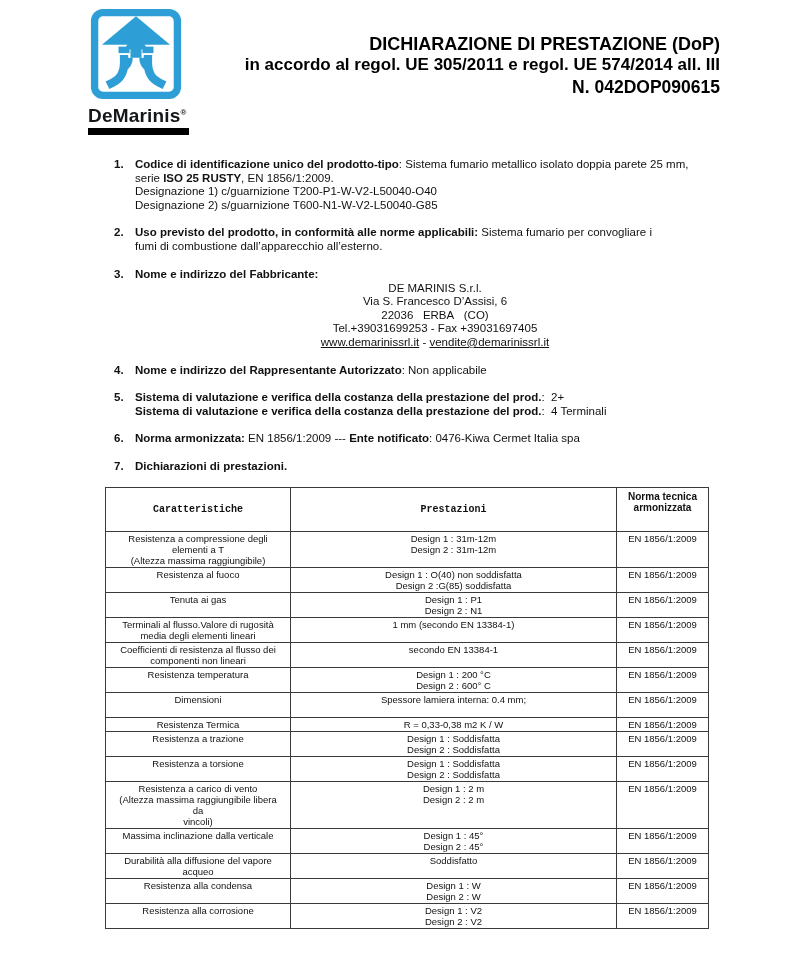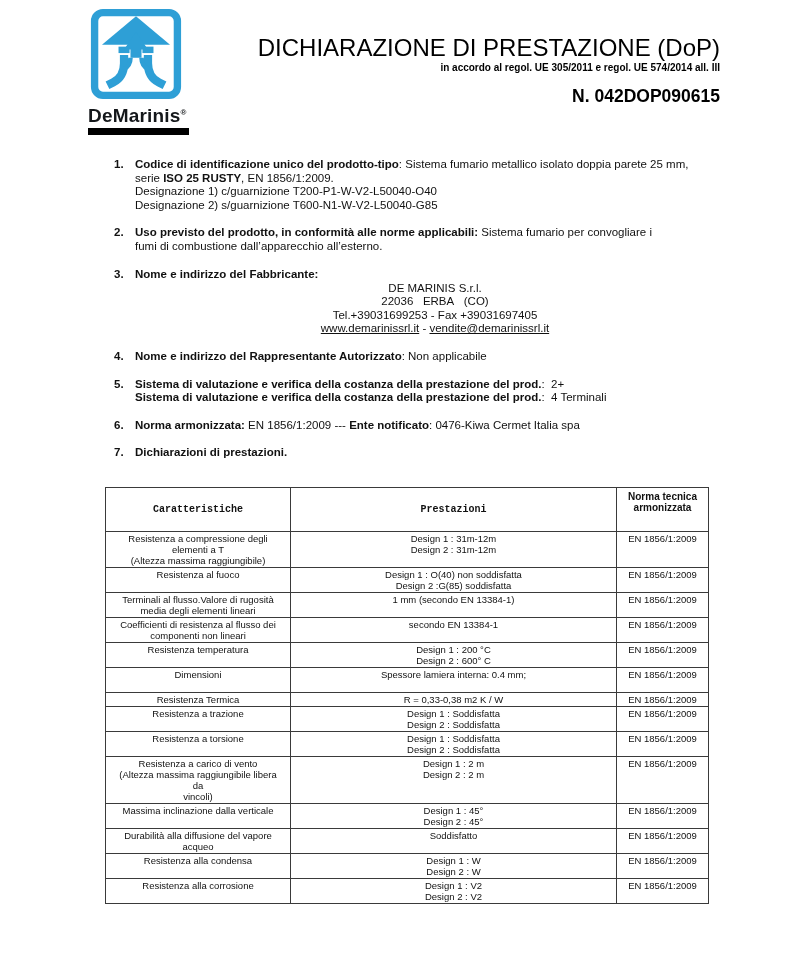--- a/index.html
+++ b/index.html
@@ -7,23 +7,23 @@
     width:800px;height:960px;background:#ffffff;position:relative;
     font-family:"Liberation Sans", sans-serif;color:#1a1a1a;overflow:hidden;
   }
   
   .logo{position:absolute;left:88px;top:8px;width:102px;text-align:left;}
   .logo-word{font-size:19px;font-weight:bold;color:#14171a;letter-spacing:.2px;line-height:1;margin-top:2px;white-space:nowrap;}
   .logo-word sup{font-size:8px;vertical-align:super;}
   .logo-bar{height:7px;background:#000;margin-top:3px;width:101px;}
   
   .hdr{position:absolute;top:34px;right:80px;text-align:right;color:#000;}
-  .hdr-title{font-size:24px;font-weight:normal;line-height:1.15;margin-left:38px;}
-  .hdr-sub{font-size:10px;font-weight:bold;line-height:1.2;}
-  .hdr-num{font-size:17.5px;font-weight:bold;line-height:1.2;margin-top:12px;}
+  .hdr-title{font-size:18px;font-weight:bold;line-height:1.15;margin-left:38px;}
+  .hdr-sub{font-size:17px;font-weight:bold;line-height:1.2;}
+  .hdr-num{font-size:17.5px;font-weight:bold;line-height:1.2;margin-top:2px;}
   
   .items{position:absolute;left:100px;top:158px;width:628px;font-size:11.5px;line-height:13.6px;color:#111;}
   .item{position:relative;padding-left:35px;margin-bottom:14px;}
   .item .num{position:absolute;left:14px;top:0;font-weight:bold;}
   .b{font-weight:bold;}
   .addr{text-align:center;width:600px;margin-top:.5px;}
   .lnk{text-decoration:underline;cursor:pointer;}
   
   .tbl-wrap{position:absolute;left:105px;top:487px;}
   table{border-collapse:collapse;table-layout:fixed;width:603px;font-size:9.5px;line-height:11px;color:#111;}
@@ -77,20 +77,21 @@
     <span class="num">2.</span>
     <span class="b">Uso previsto del prodotto, in conformità alle norme applicabili:</span><span> Sistema fumario per convogliare i</span><br>
     <span>fumi di combustione dall’apparecchio all’esterno.</span>
   </div>
 
   <div class="item">
     <span class="num">3.</span>
     <span class="b">Nome e indirizzo del Fabbricante:</span>
     <div class="addr">
       <div>DE MARINIS S.r.l.</div>
+      <div>Via S. Francesco D’Assisi, 6</div>
       <div>22036&nbsp;&nbsp; ERBA&nbsp;&nbsp; (CO)</div>
       <div>Tel.+39031699253 - Fax +39031697405</div>
       <div><span class="lnk">www.demarinissrl.it</span><span> - </span><span class="lnk">vendite@demarinissrl.it</span></div>
     </div>
   </div>
 
   <div class="item">
     <span class="num">4.</span>
     <span class="b">Nome e indirizzo del Rappresentante Autorizzato</span><span>: Non applicabile</span>
   </div>
@@ -140,20 +141,26 @@
     <td>EN 1856/1:2009</td>
   </tr>
 
   <tr>
     <td>Resistenza al fuoco</td>
     <td>Design 1 : O(40) non soddisfatta
 Design 2 :G(85) soddisfatta</td>
     <td>EN 1856/1:2009</td>
   </tr>
 
+  <tr>
+    <td>Tenuta ai gas</td>
+    <td>Design 1 : P1
+Design 2 : N1</td>
+    <td>EN 1856/1:2009</td>
+  </tr>
 
   <tr>
     <td>Terminali al flusso.Valore di rugosità
 media degli elementi lineari</td>
     <td>1 mm (secondo EN 13384-1)</td>
     <td>EN 1856/1:2009</td>
   </tr>
 
   <tr>
     <td>Coefficienti di resistenza al flusso dei

